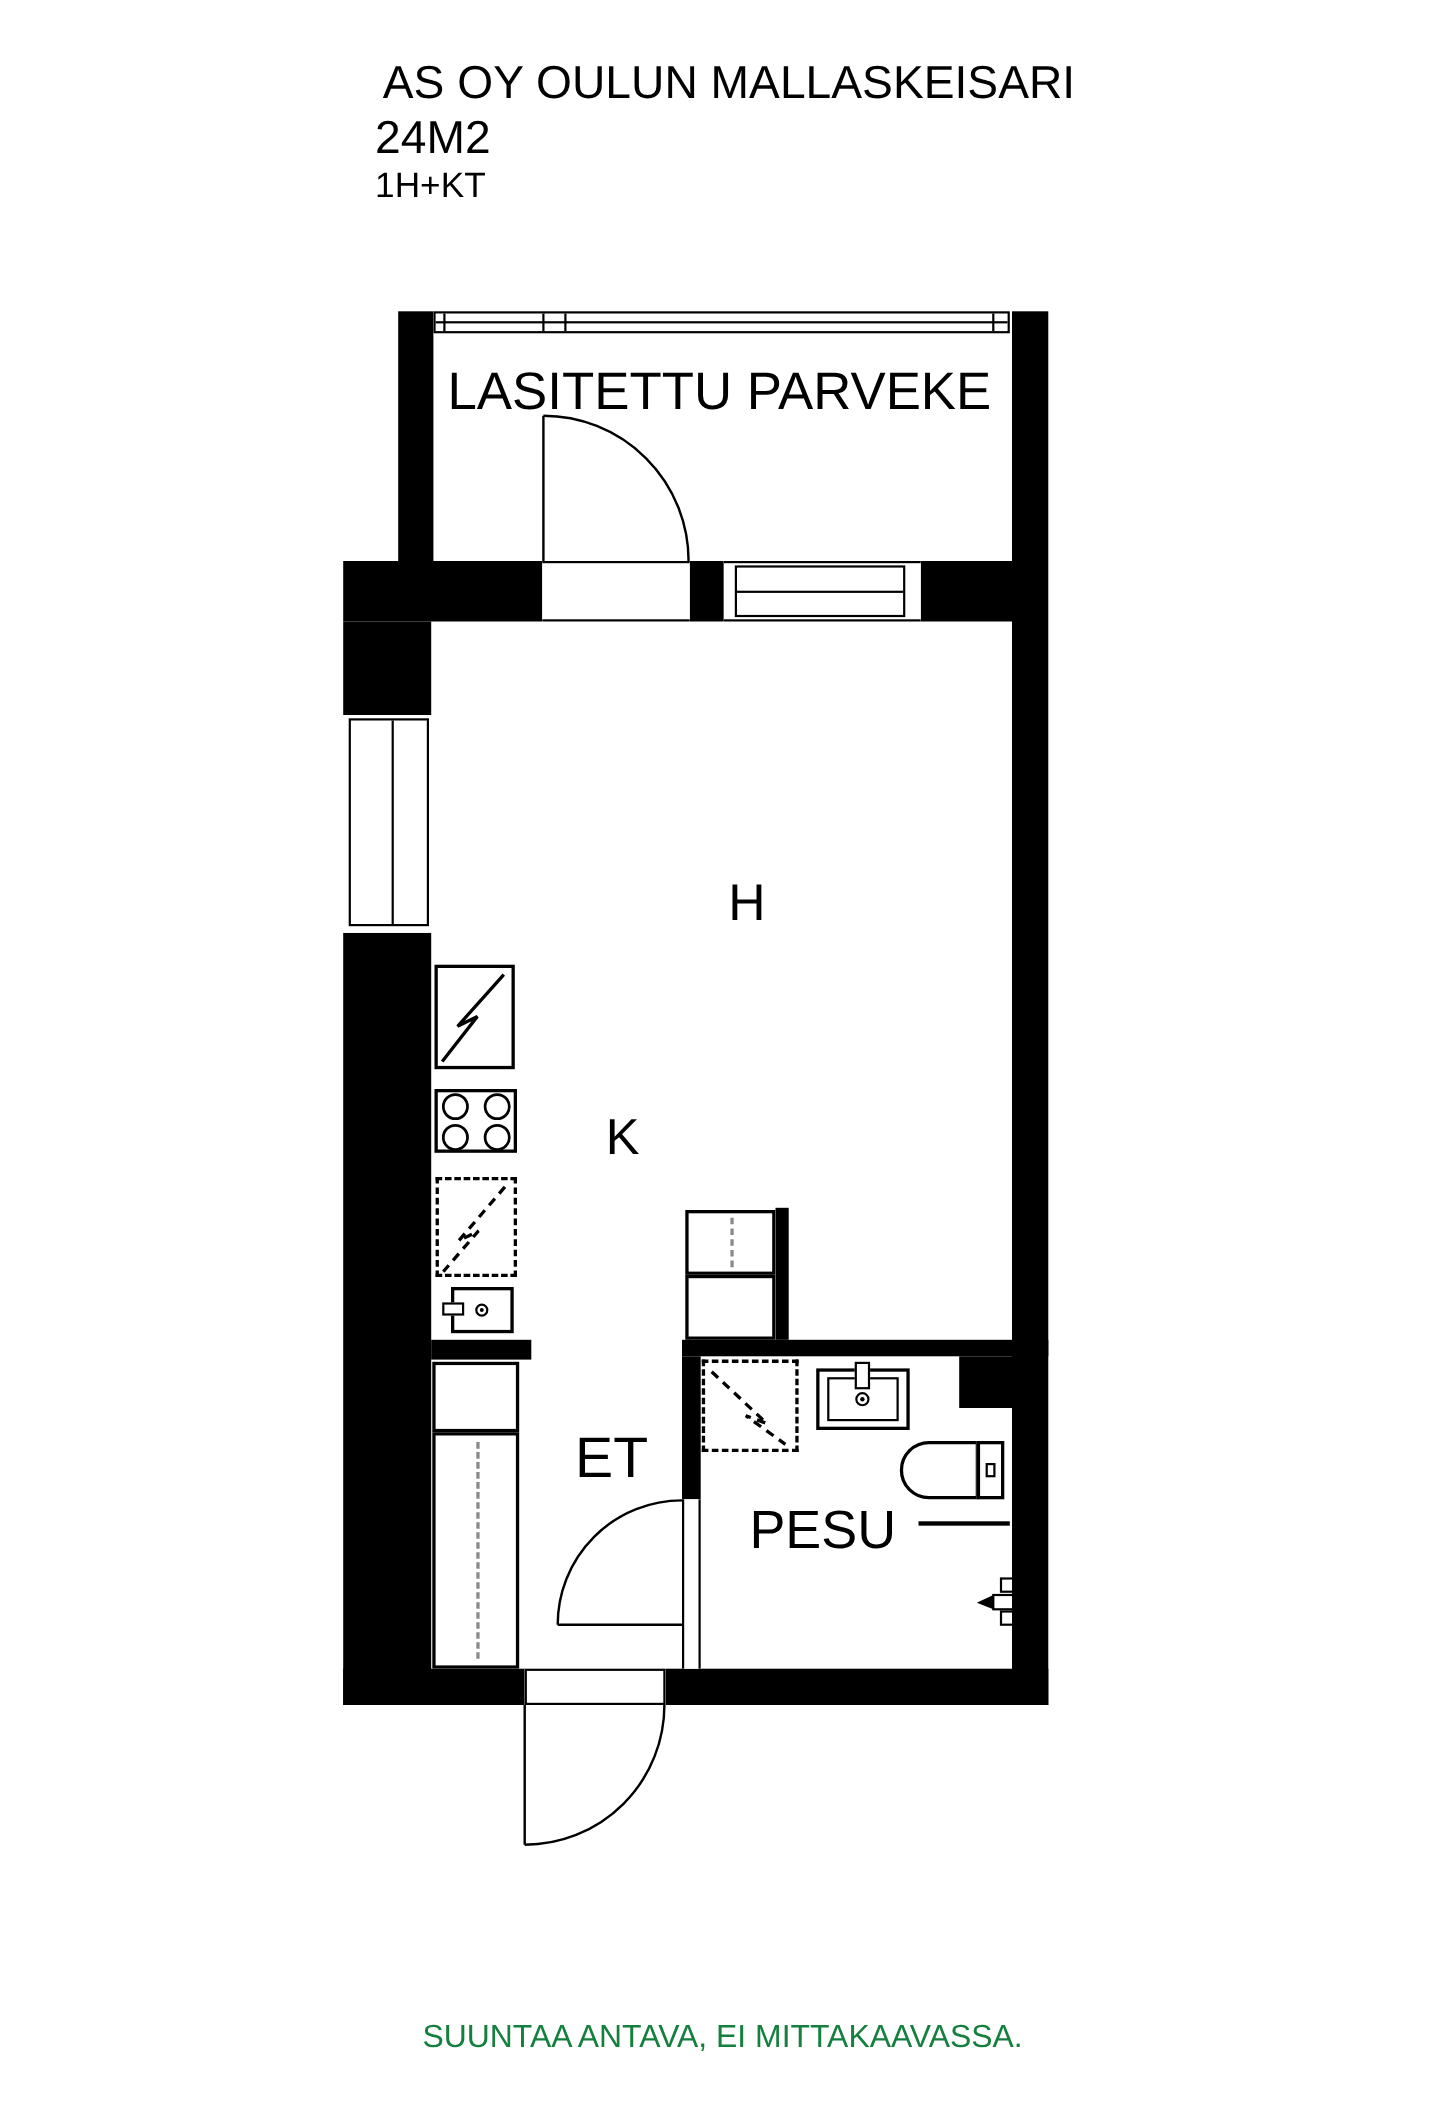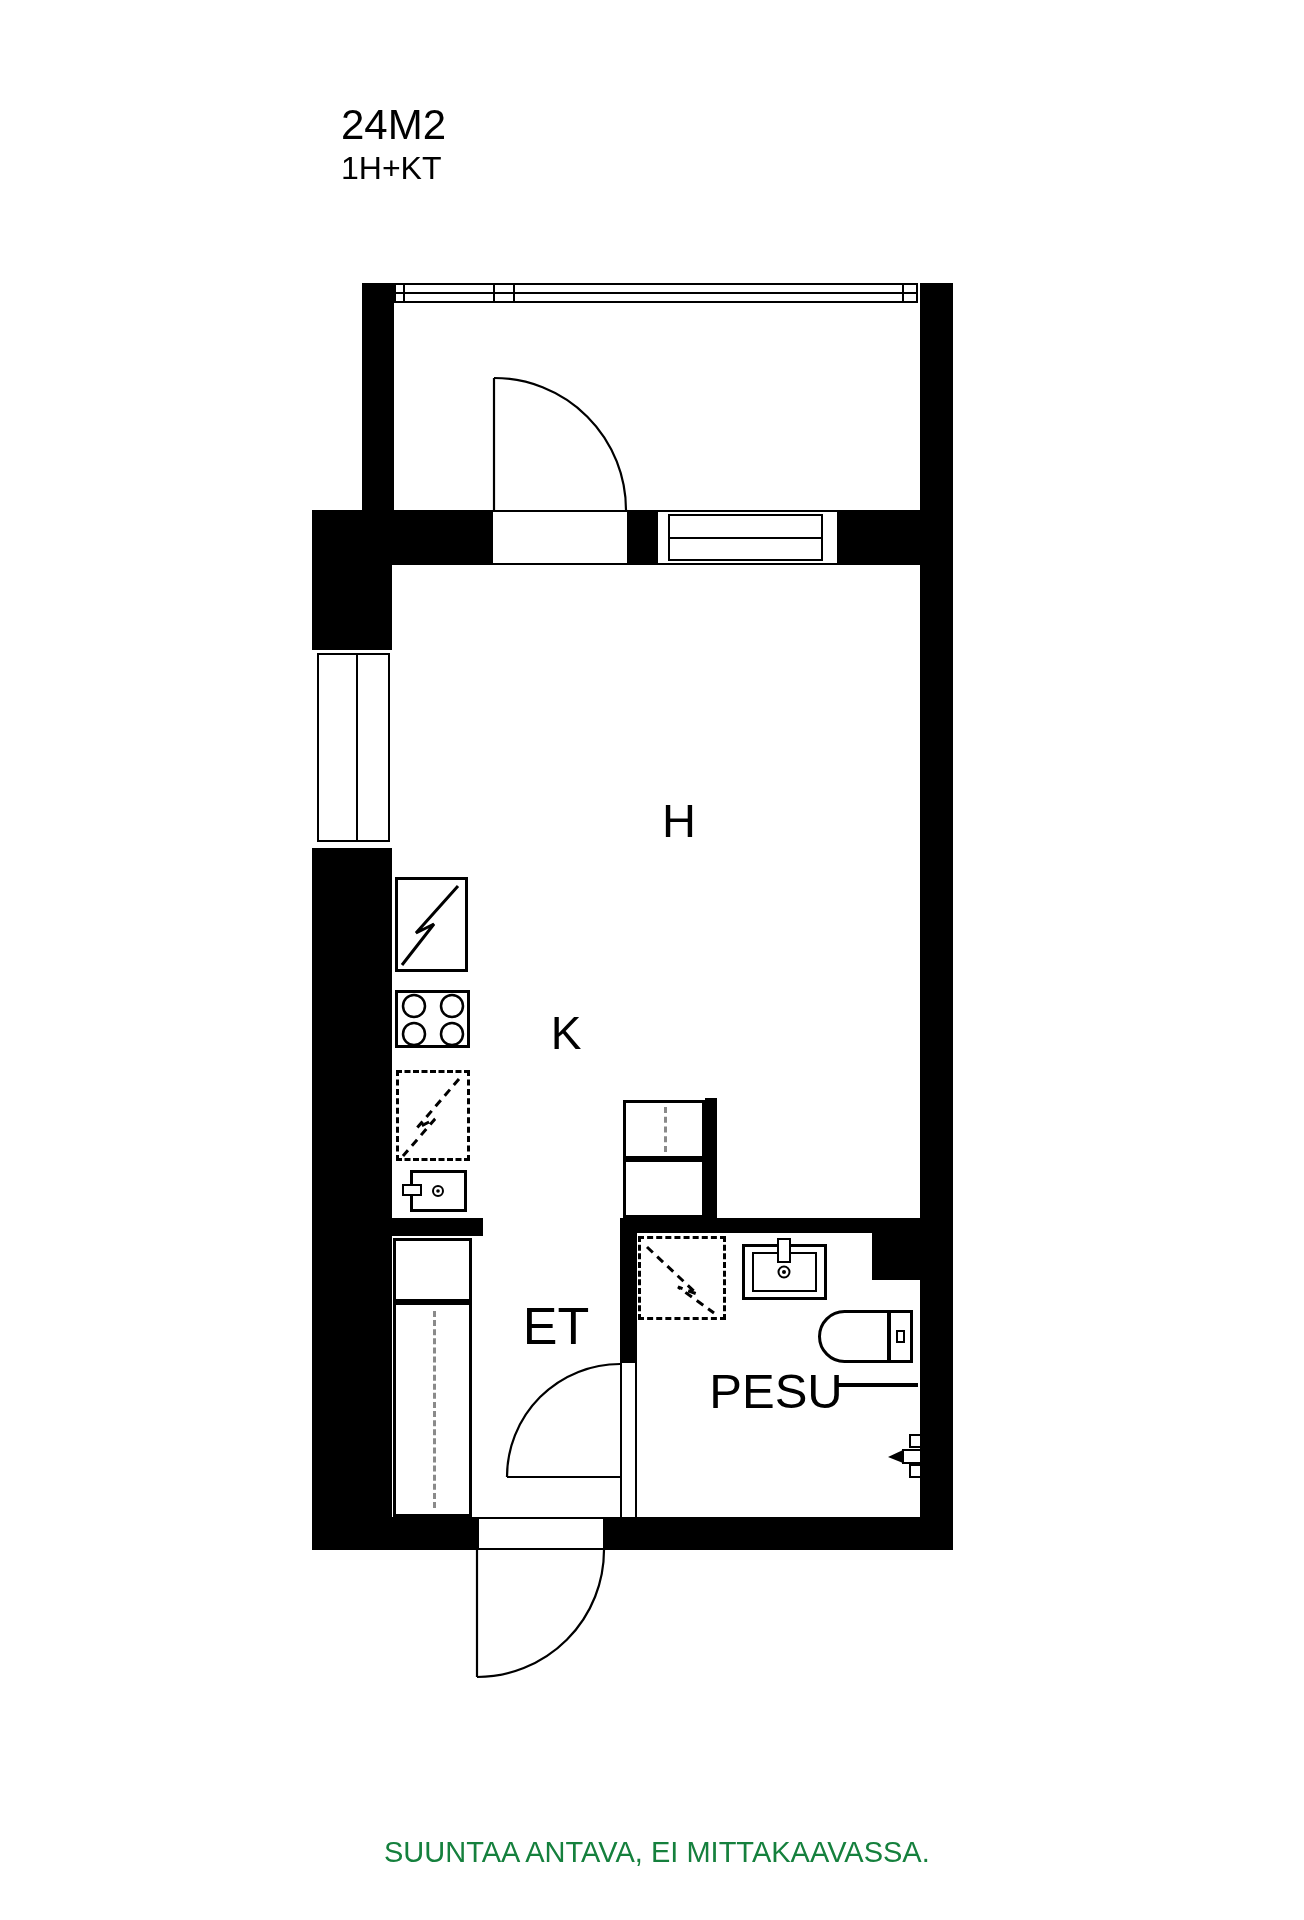--- a/index.html
+++ b/index.html
@@ -15,20 +15,21 @@
   .box2{position:absolute;border:2px solid #000;background:#fff;box-sizing:border-box;}
   .dashedbox{position:absolute;border:3px dashed #000;background:#fff;box-sizing:border-box;}
   .gdash{position:absolute;width:0;border-left:3px dashed #8a8a8a;}
   svg{position:absolute;left:0;top:0;pointer-events:none;}
 </style>
 </head>
 <body>
 
 <div id="canvas">
 
+  <div class="ttl" style="left:348px;top:51px;font-size:42px;">AS OY OULUN MALLASKEISARI</div>
   <div class="ttl" style="left:341px;top:101px;font-size:42px;">24M2</div>
   <div class="ttl" style="left:341px;top:150px;font-size:32px;">1H+KT</div>
 
   <div class="wall" style="left:362px;top:283px;width:32px;height:227px;"></div>
   <div class="wall" style="left:920px;top:283px;width:33px;height:1267px;"></div>
   <div class="wall" style="left:312px;top:510px;width:181px;height:55px;"></div>
   <div class="wall" style="left:627px;top:510px;width:31px;height:55px;"></div>
   <div class="wall" style="left:837px;top:510px;width:83px;height:55px;"></div>
   <div class="wall" style="left:312px;top:565px;width:80px;height:85px;"></div>
   <div class="wall" style="left:312px;top:848px;width:80px;height:702px;"></div>
@@ -132,20 +133,21 @@
     </g>
 
     <g>
       <rect x="910" y="1435" width="11" height="12" stroke="#000" stroke-width="2" fill="#fff"></rect>
       <rect x="910" y="1465" width="11" height="12" stroke="#000" stroke-width="2" fill="#fff"></rect>
       <rect x="903" y="1450" width="18" height="13" stroke="#000" stroke-width="2" fill="#fff"></rect>
       <polygon points="903,1450 903,1463 888,1457" fill="#000"></polygon>
     </g>
   </svg>
 
+  <div class="lbl" style="left:654px;top:356px;font-size:48px;">LASITETTU PARVEKE</div>
   <div class="lbl" style="left:679px;top:820px;font-size:47px;">H</div>
   <div class="lbl" style="left:566px;top:1033px;font-size:46px;">K</div>
   <div class="lbl" style="left:556px;top:1326px;font-size:52px;">ET</div>
-  <div class="lbl" style="left:748px;top:1391px;font-size:49px;margin-left:28px;">PESU</div>
+  <div class="lbl" style="left:748px;top:1391px;font-size:49px;">PESU</div>
 
   <div class="ttl" style="left:384px;top:1836px;font-size:29px;color:#15803d;">SUUNTAA ANTAVA, EI MITTAKAAVASSA.</div>
 
 </div>
 
 </body></html>

